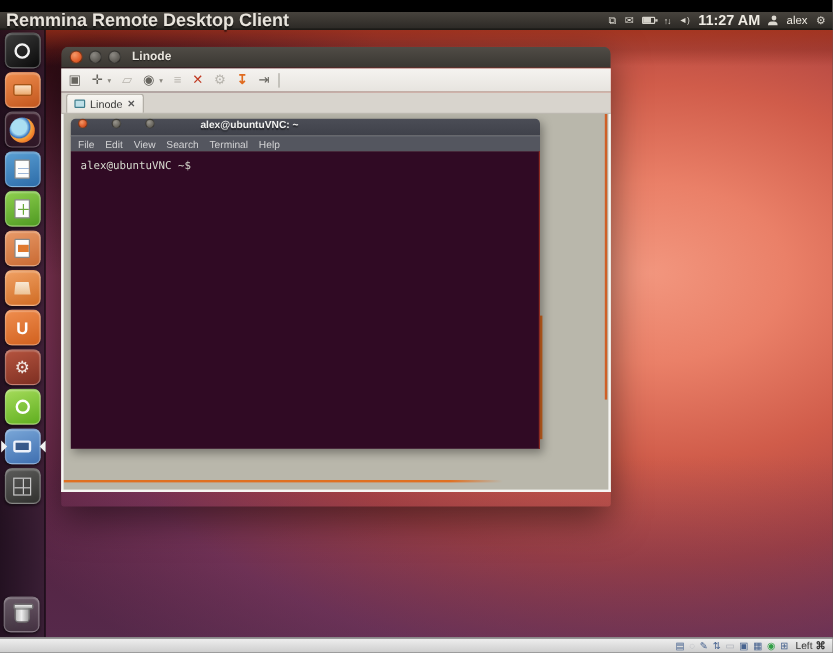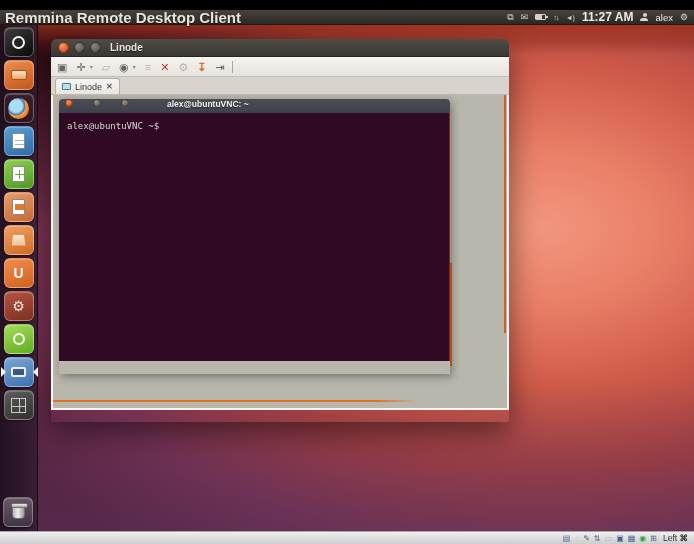--- a/index.html
+++ b/index.html
@@ -228,20 +228,28 @@
         <div class="edge-v-term"></div>
         <div class="edge-h-bottom"></div>
 
         <div class="vnc-window">
           <div class="vnc-titlebar">
             <span class="dot close"></span>
             <span class="dot gray"></span>
             <span class="dot gray"></span>
             <span class="vnc-title">alex@ubuntuVNC: ~</span>
           </div>
+          <div class="vnc-menubar">
+            <span class="menu-item">File</span>
+            <span class="menu-item">Edit</span>
+            <span class="menu-item">View</span>
+            <span class="menu-item">Search</span>
+            <span class="menu-item">Terminal</span>
+            <span class="menu-item">Help</span>
+          </div>
           <div class="terminal">
             <span class="prompt">alex@ubuntuVNC ~$</span>
           </div>
         </div>
       </div>
     </div>
   </div>
 
   <div class="mac-statusbar">
     <span class="vb-icon">▤</span>

